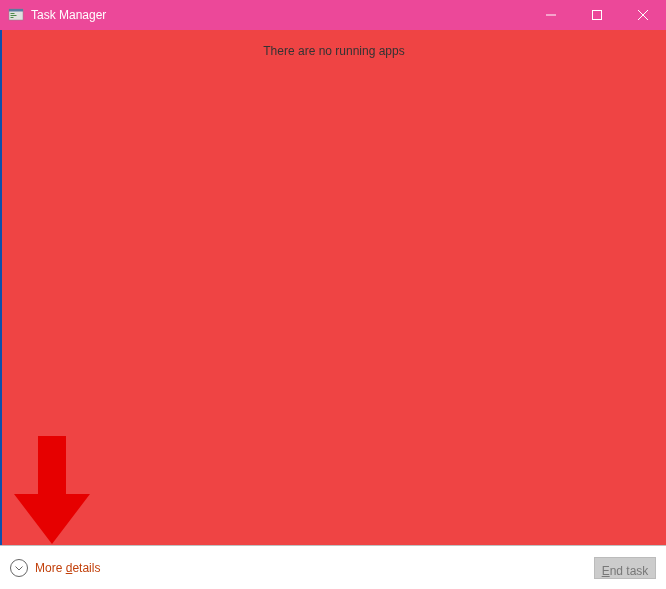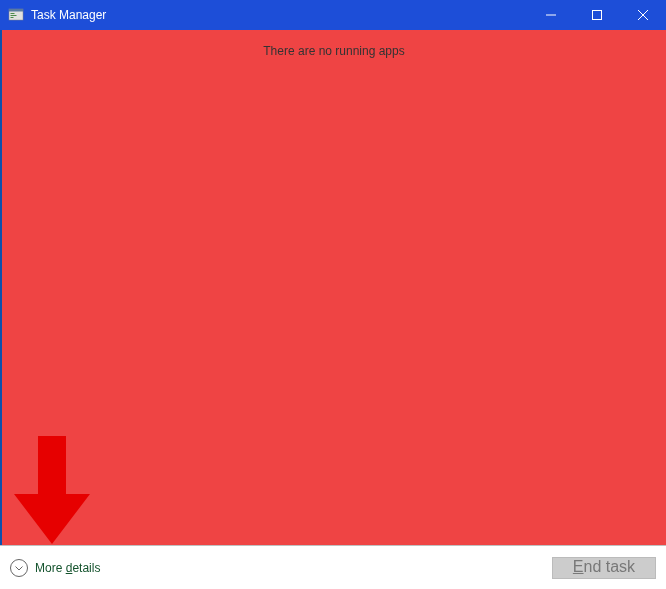--- a/index.html
+++ b/index.html
@@ -9,21 +9,21 @@
     }
     body {
       font-family: "Segoe UI", Tahoma, sans-serif;
       width: 666px;
       height: 589px;
       background: #fff;
       overflow: hidden;
     }
     .titlebar {
       height: 30px;
-      background: #1d4ed8;
+      background: #ec4899;
       color: #fff;
       display: flex;
       align-items: center;
       position: relative;
     }
     .titlebar-icon {
       width: 16px;
       height: 16px;
       margin-left: 8px;
       margin-right: 7px;
@@ -82,34 +82,34 @@
       width: 18px;
       height: 18px;
       border: 1px solid #666;
       border-radius: 50%;
       display: flex;
       align-items: center;
       justify-content: center;
     }
     .more-details-text {
       font-size: 12px;
-      color: #14532d;
+      color: #c2410c;
     }
     .more-details-text .underline {
       text-decoration: underline;
     }
     .end-task-btn {
-      width: 104px;
+      width: 62px;
       height: 22px;
       background: #ccc;
       border: 1px solid #bbb;
-      font-size: 16px;
+      font-size: 12px;
       color: #787878;
       display: flex;
-      align-items: flex-start;
+      align-items: flex-end;
       justify-content: center;
       cursor: default;
     }
     .end-task-btn .underline {
       text-decoration: underline;
     }
     .red-arrow {
       position: absolute;
       left: 12px;
       top: 406px;

